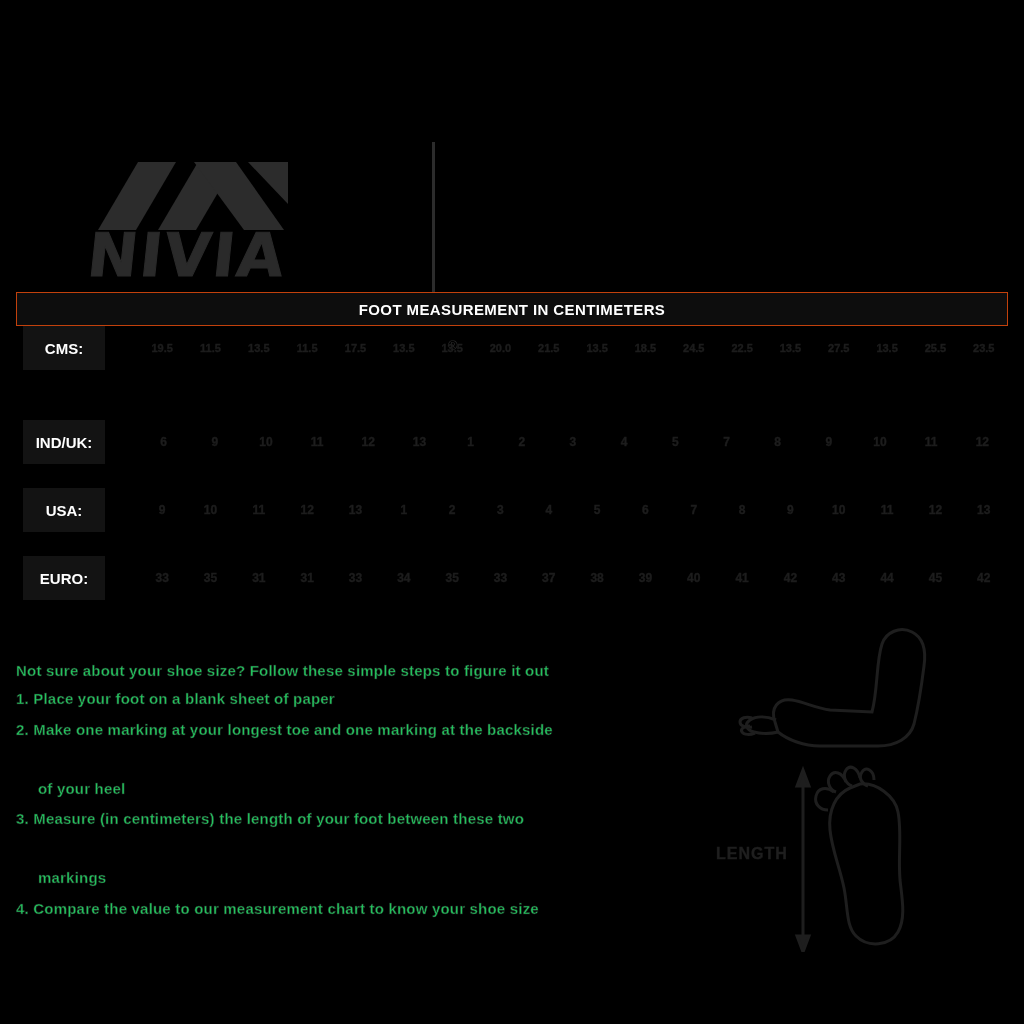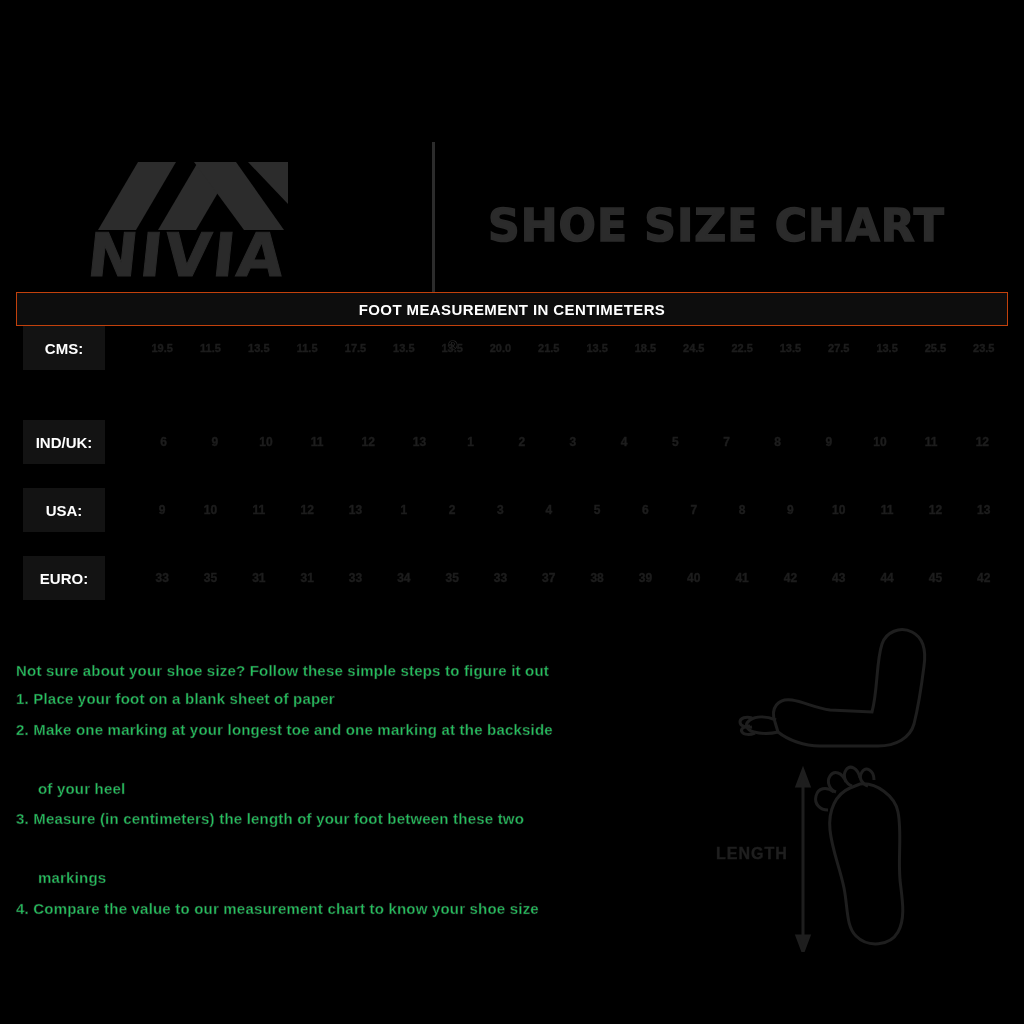--- a/index.html
+++ b/index.html
@@ -178,21 +178,20 @@
           <polygon points="0,88 40,20 78,20 38,88" fill="#2c2c2c"></polygon>
           <polygon points="60,88 100,20 138,20 98,88" fill="#2c2c2c"></polygon>
           <polygon points="96,20 138,20 186,88 146,88" fill="#2c2c2c"></polygon>
           <polygon points="150,20 190,20 190,62" fill="#2c2c2c"></polygon>
         </svg>
       </div>
       <div class="logo-word">NIVIA</div>
       <div class="logo-reg">®</div>
     </div>
     <div class="divider"></div>
-    <div class="chart-title">SHOE SIZE CHART</div>
   </div>
 
   <div class="table-zone">
     <div class="banner">
       <span>FOOT MEASUREMENT IN CENTIMETERS</span>
     </div>
 
     <div class="row cms" id="row0">
       <div class="row-label">CMS:</div>
       <div class="row-cells">

